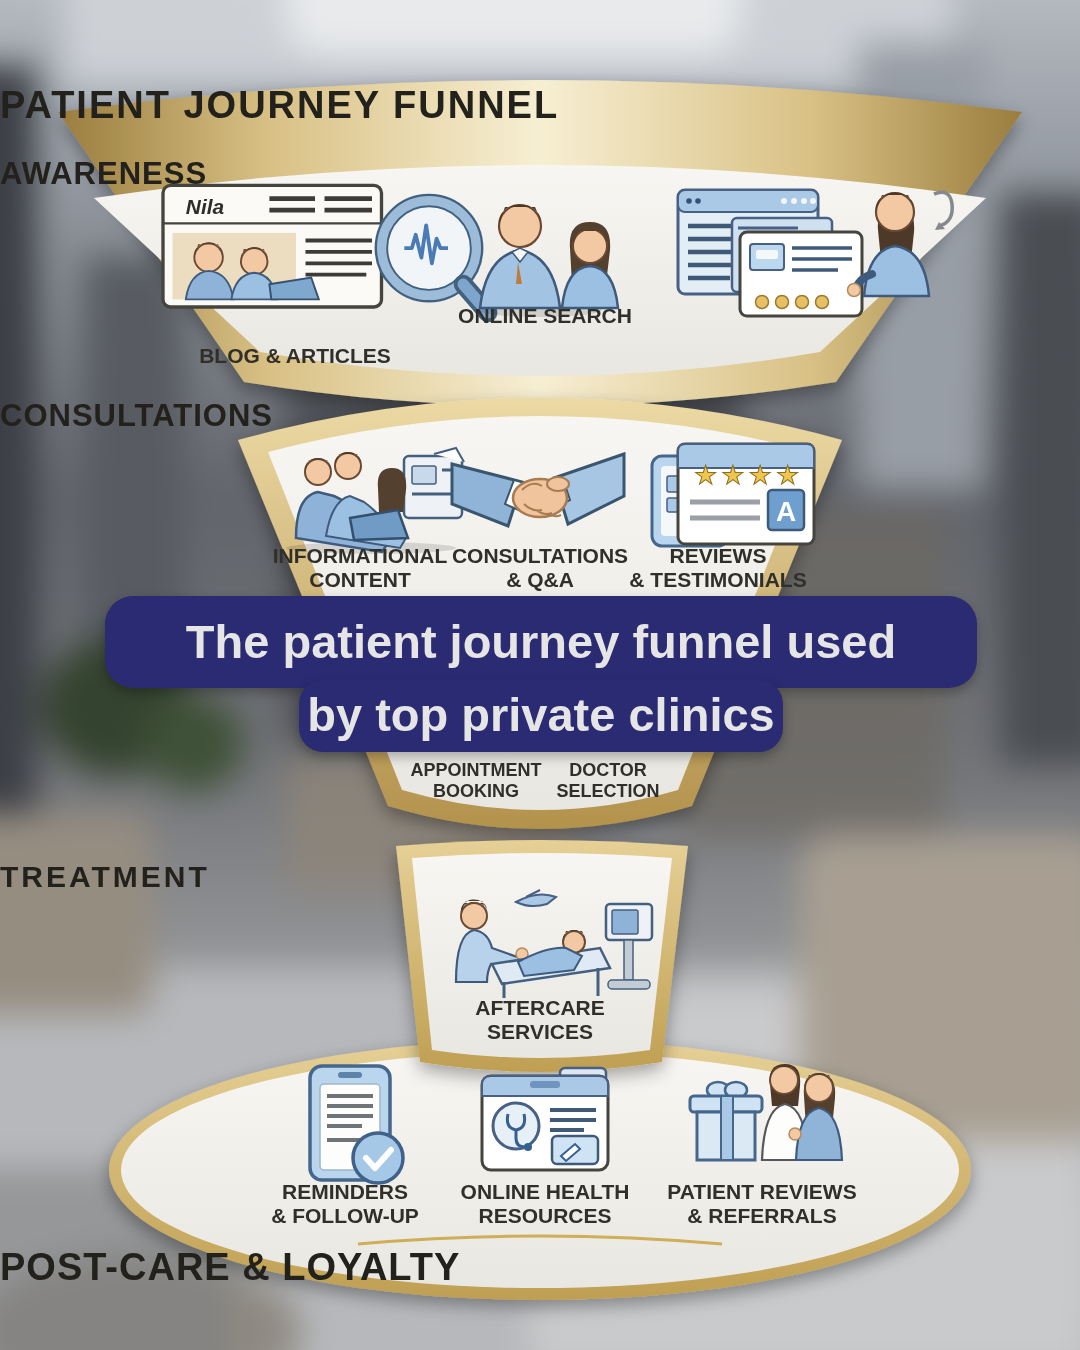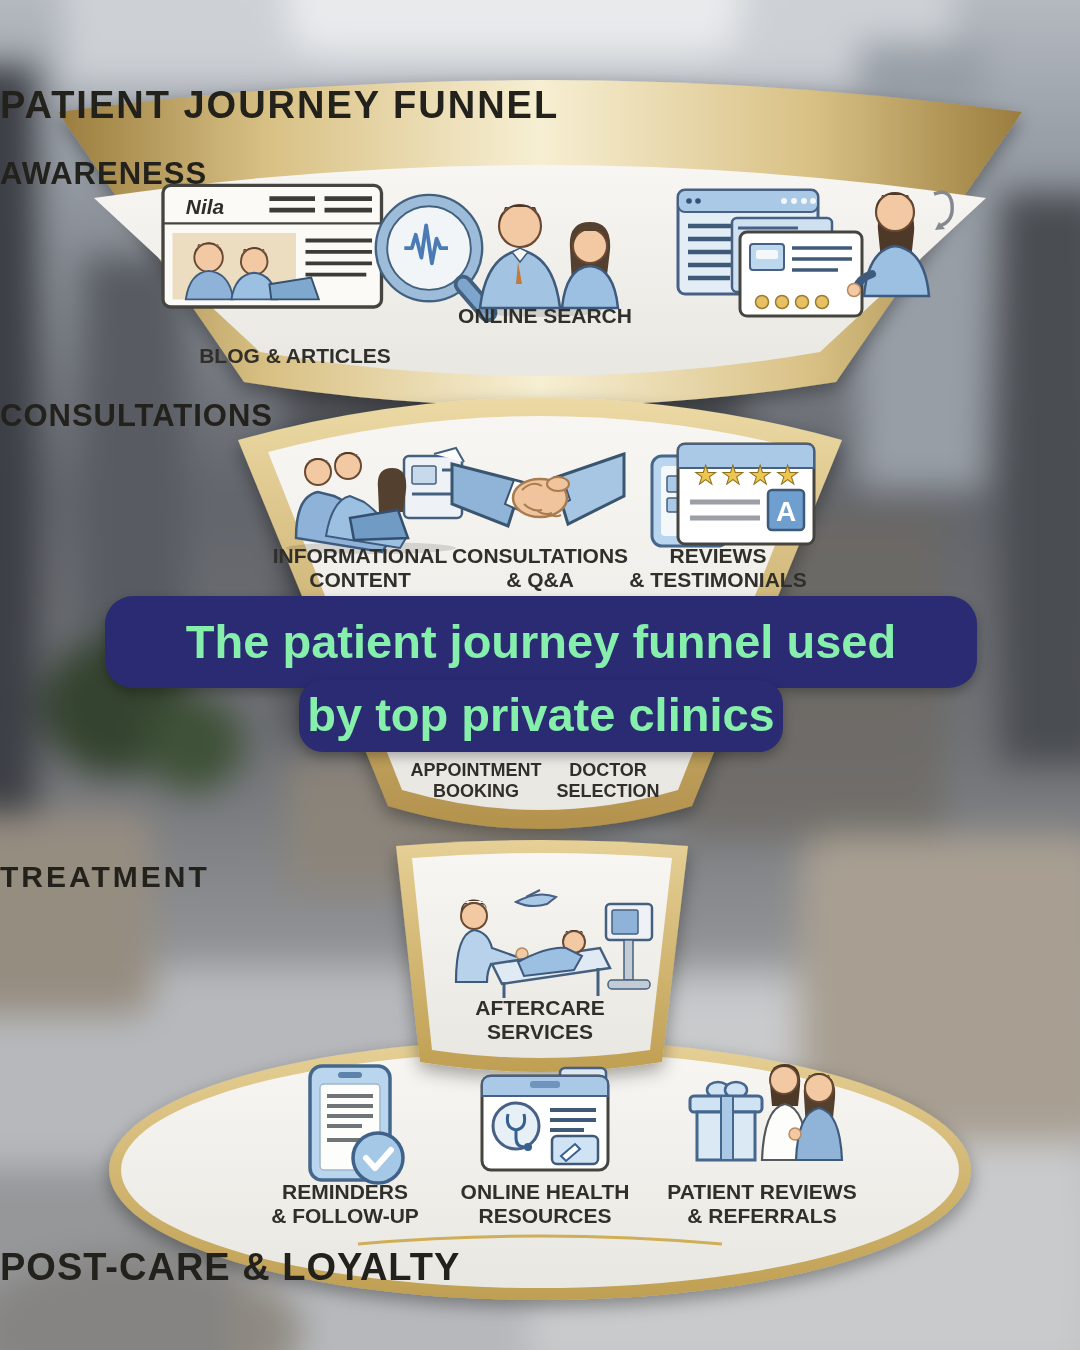--- a/index.html
+++ b/index.html
@@ -37,21 +37,21 @@
   .stage-label{position:absolute;text-align:center;font-weight:bold;color:#312f2a;white-space:pre-line;line-height:1.16;font-size:21px;}
   .title{top:84px;font-size:38px;letter-spacing:2px;}
   .h-awareness{top:156px;font-size:31px;letter-spacing:1px;}
   .h-consideration{top:398px;font-size:31px;letter-spacing:1px;}
   .h-treatment{top:860px;font-size:30px;letter-spacing:3px;}
   .h-postcare{top:1246px;font-size:38px;letter-spacing:1px;}
 
   
   .banner{position:absolute;left:105px;top:596px;width:872px;}
   .banner .l1,.banner .l2{
-    background:#2a2b72;color:#86efac;font-weight:bold;text-align:center;
+    background:#2a2b72;color:#e5e5e5;font-weight:bold;text-align:center;
     box-shadow:0 5px 12px rgba(0,0,0,.28);
   }
   .banner .l1{height:92px;line-height:92px;font-size:47px;border-radius:28px;}
   .banner .l2{width:484px;height:72px;line-height:70px;font-size:47px;border-radius:24px;margin:-8px auto 0;}
 </style>
 </head>
 <body>
 
 <div class="canvas">
 

